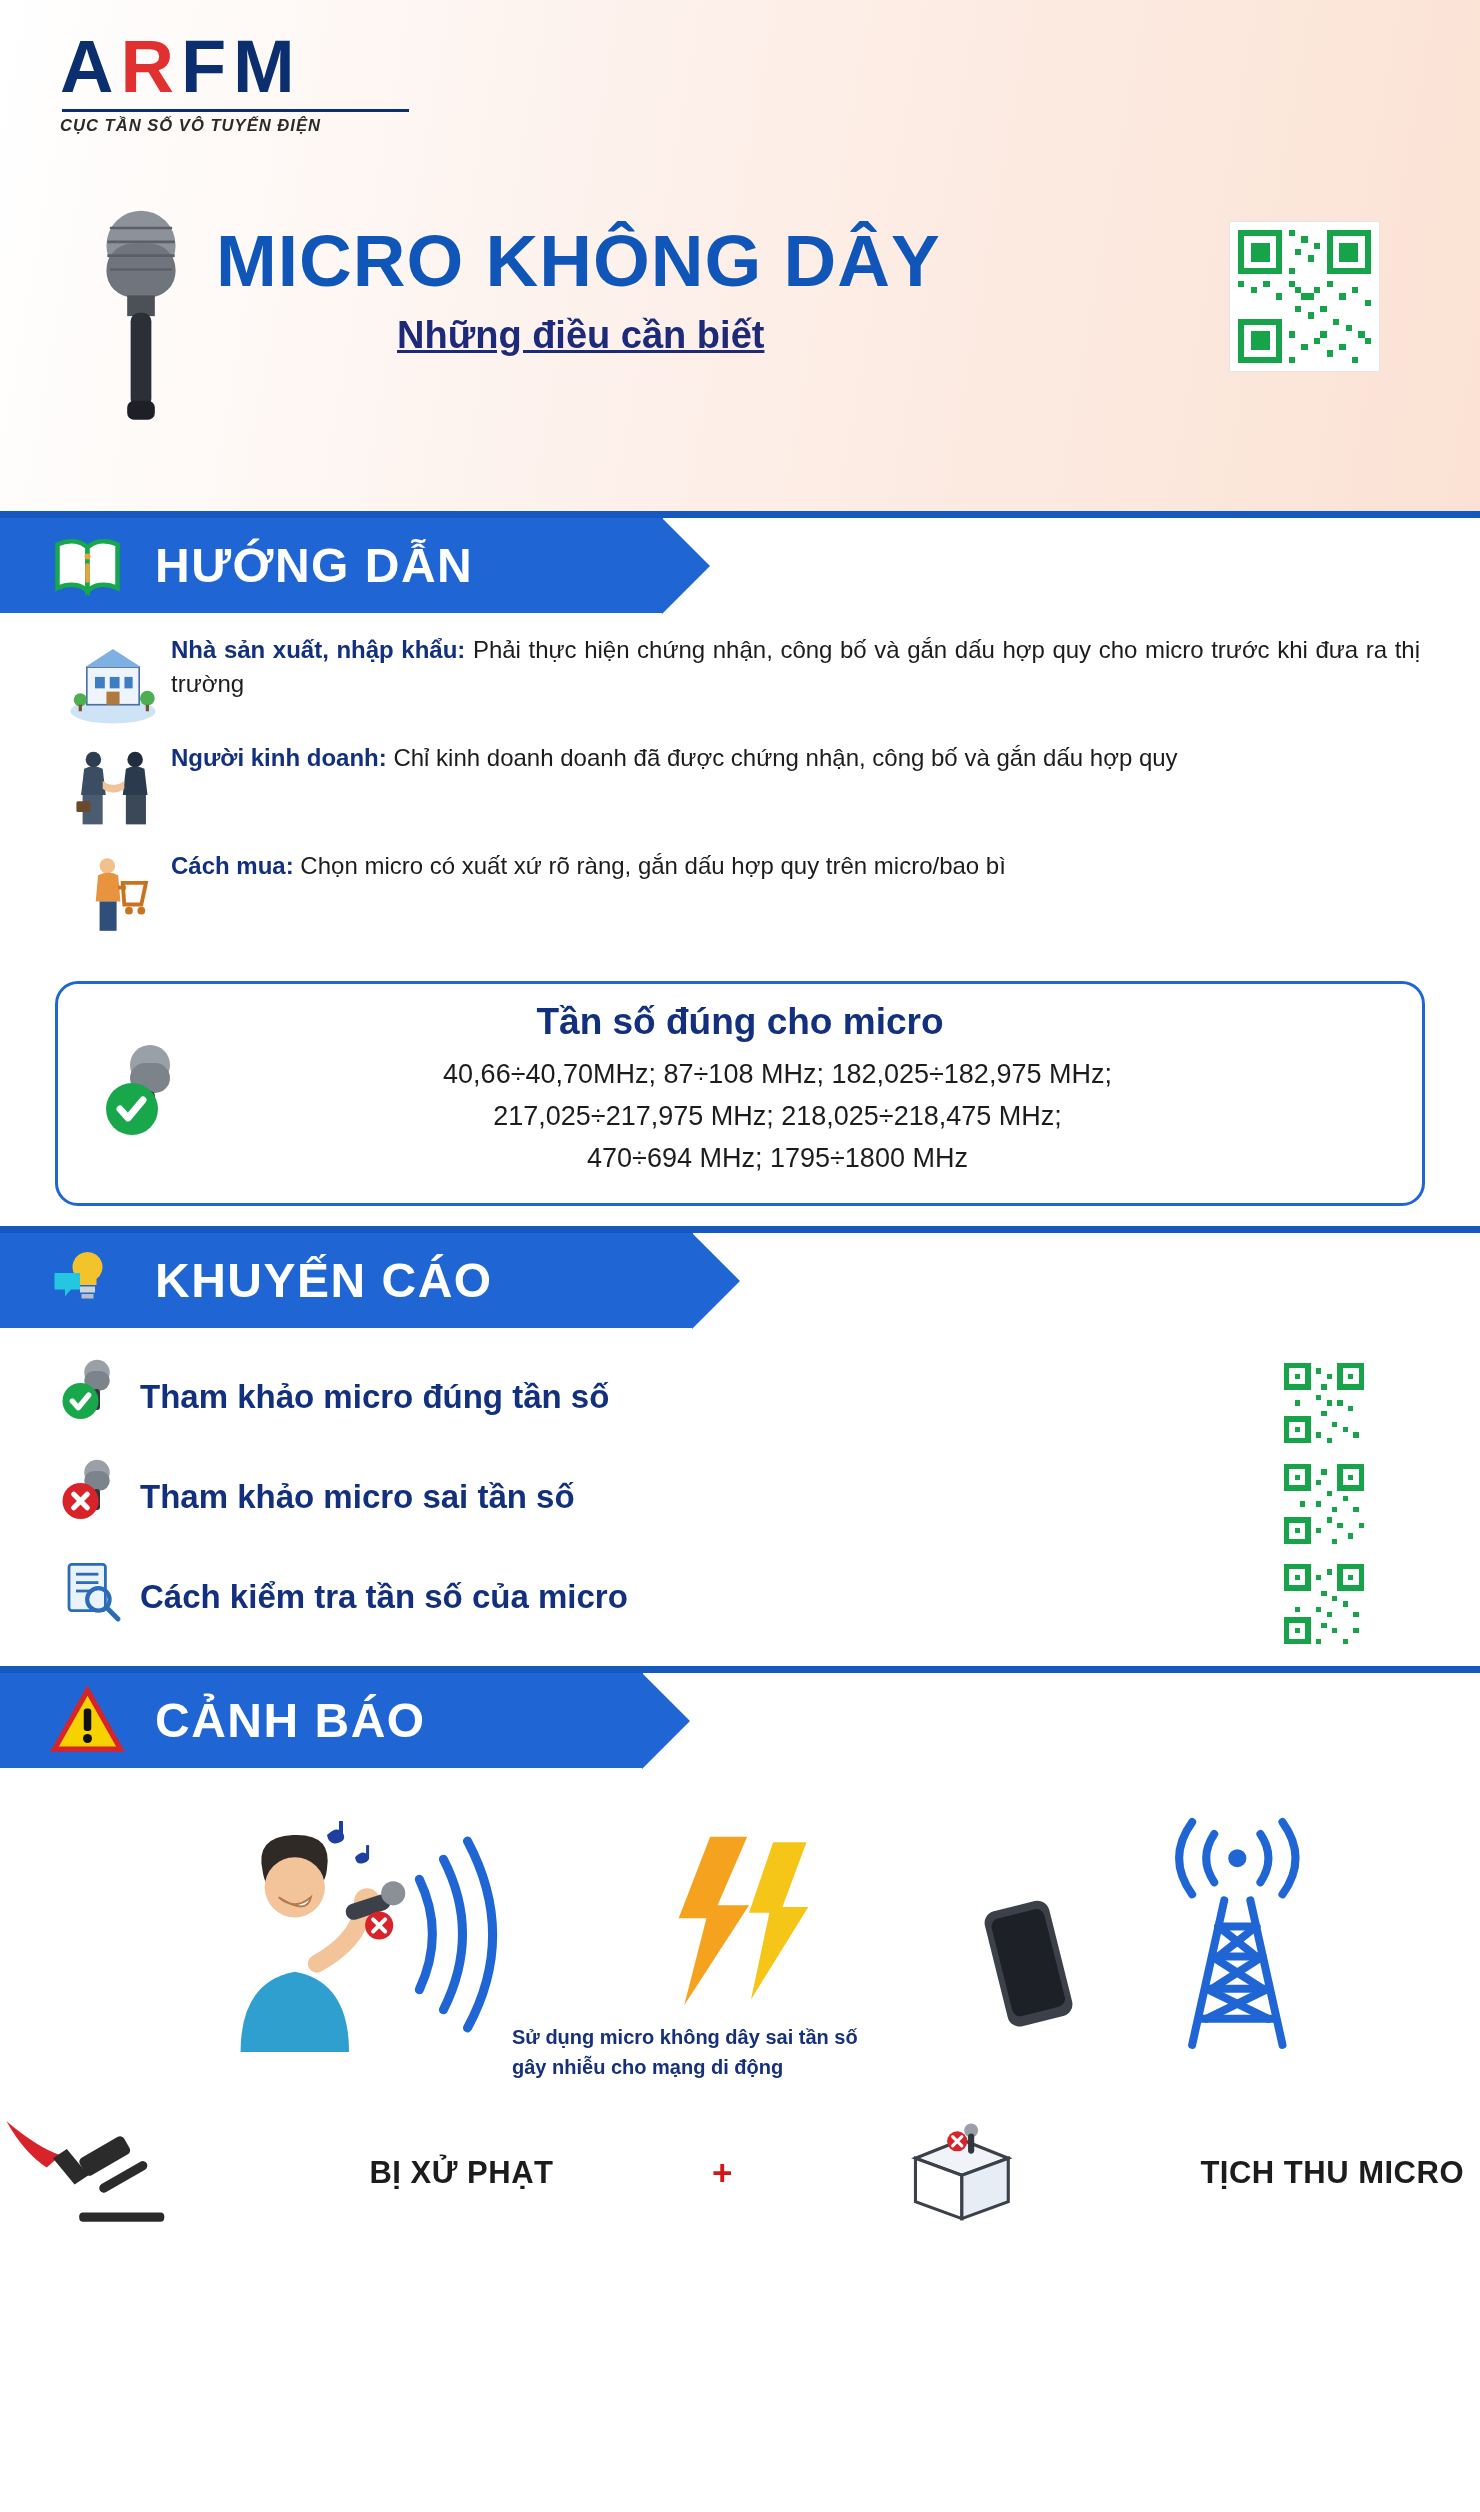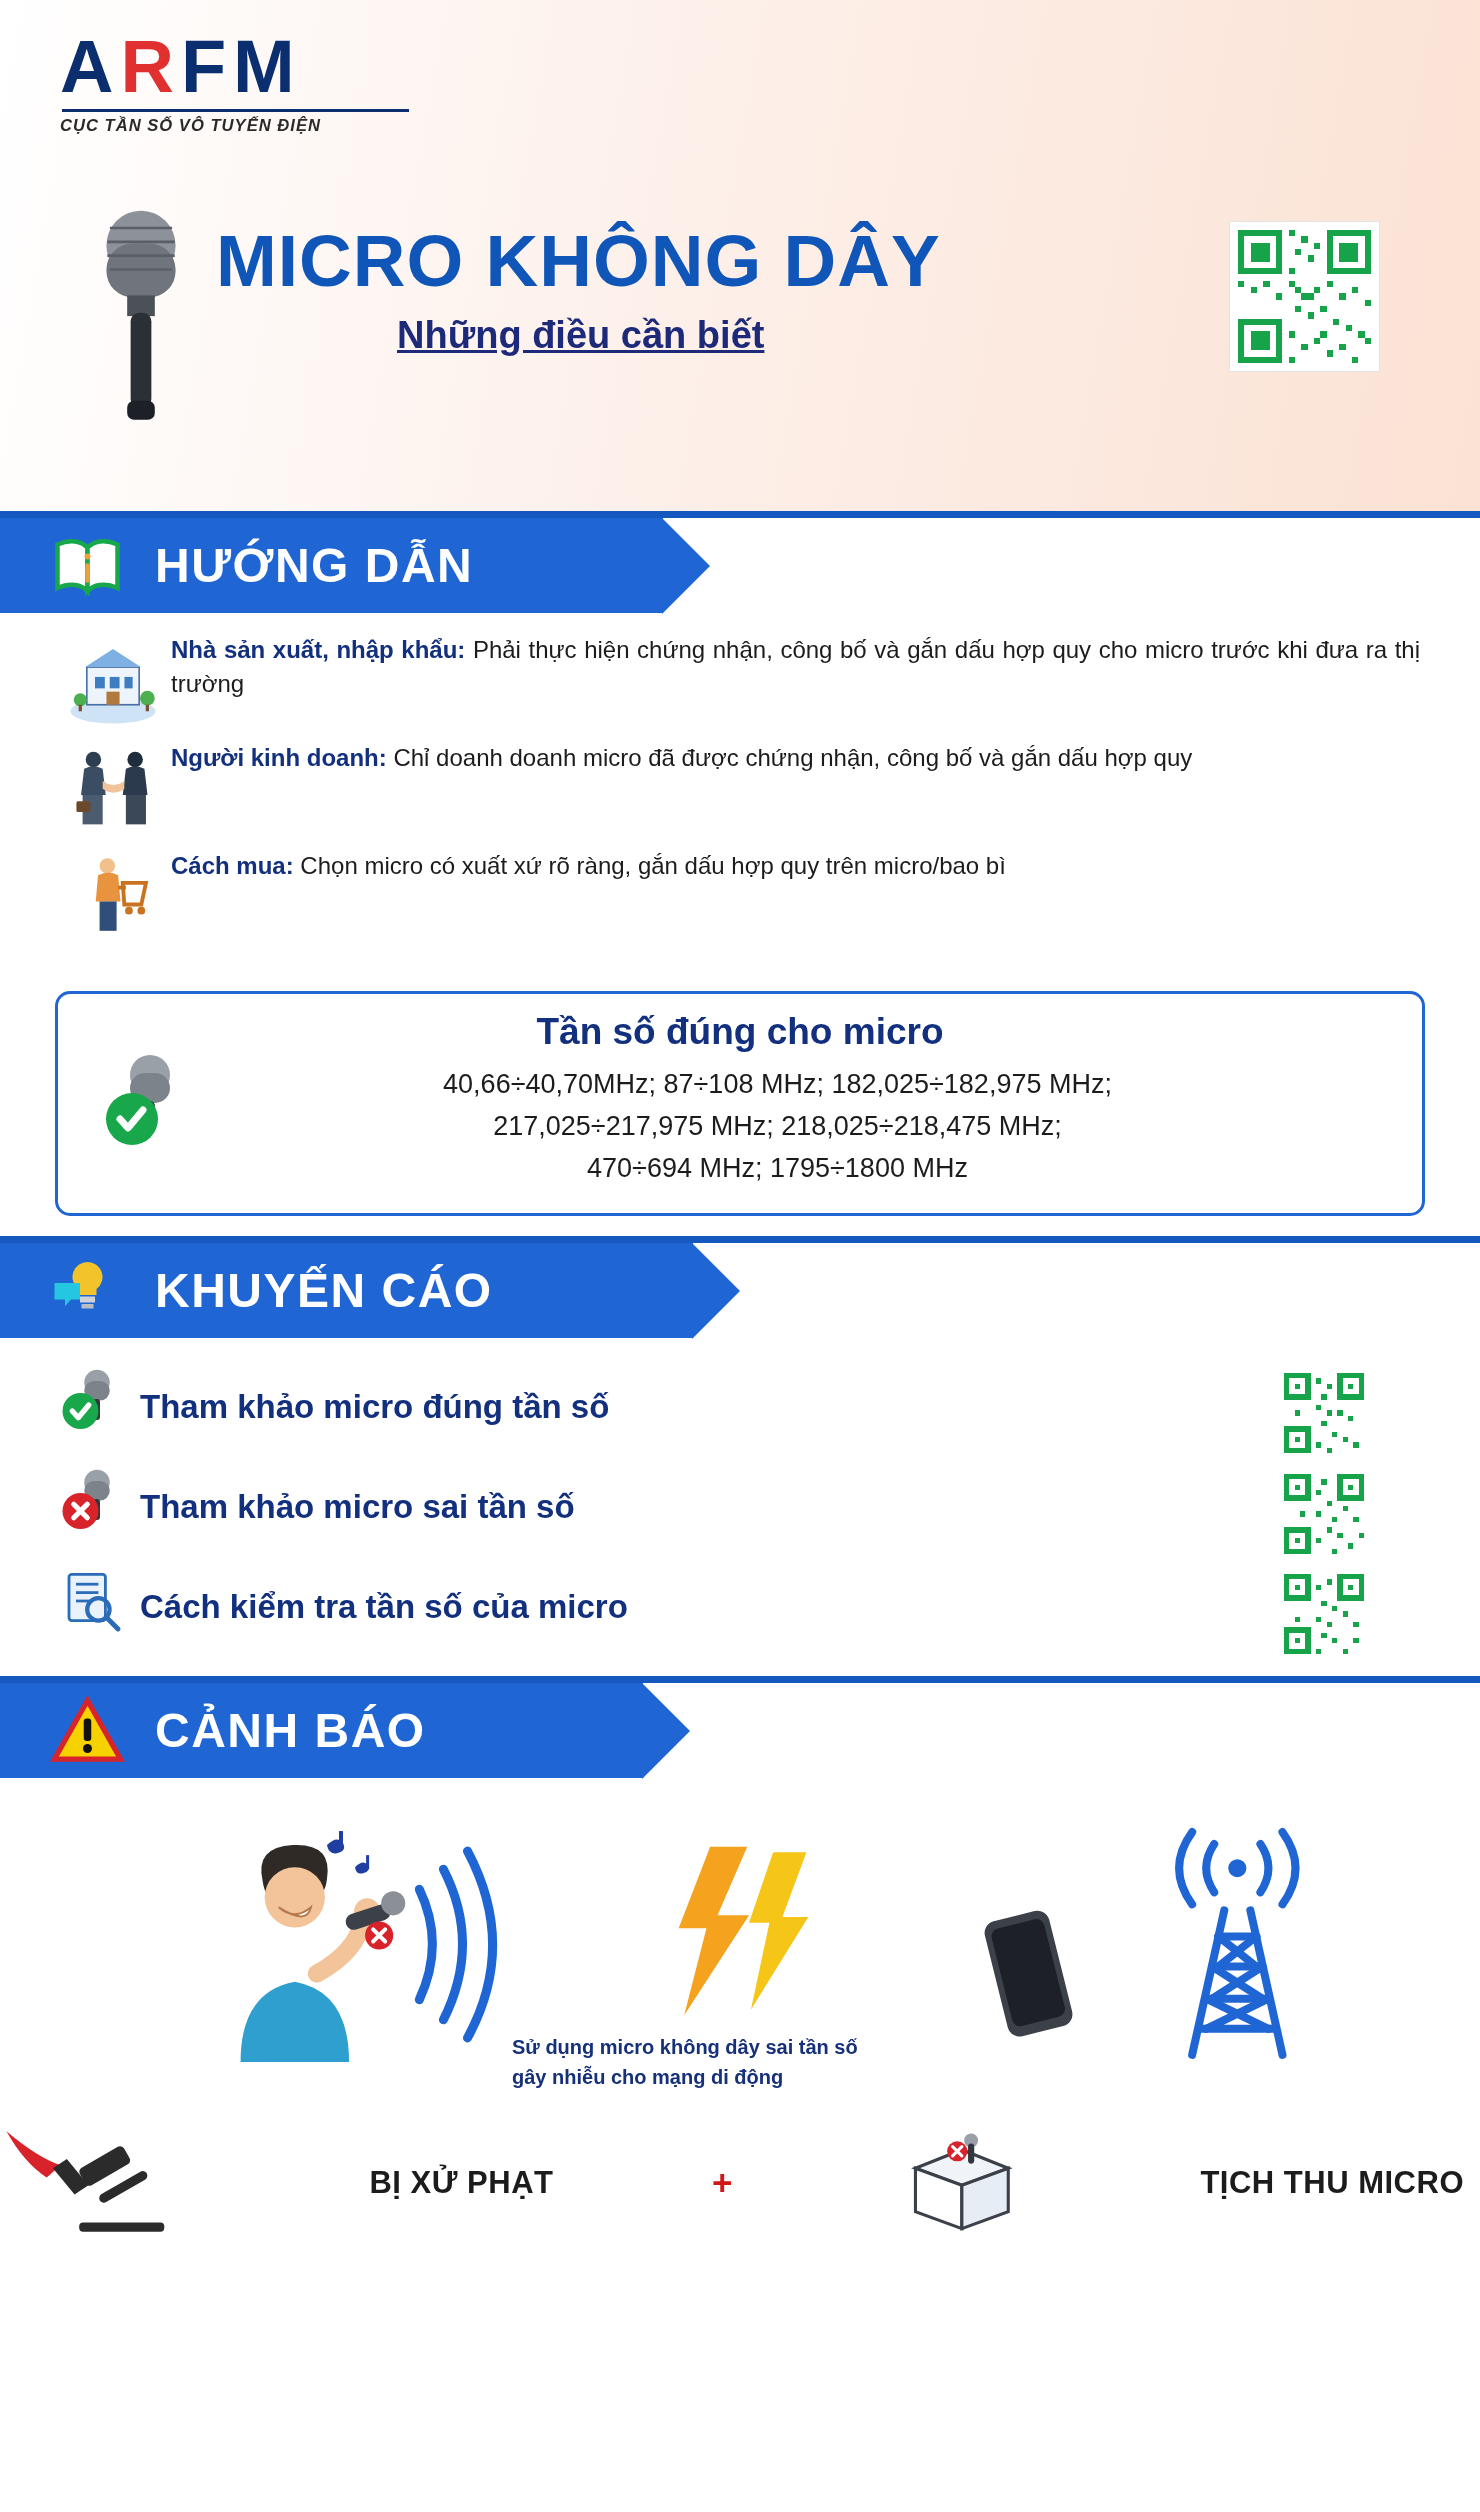--- a/index.html
+++ b/index.html
@@ -152,23 +152,23 @@
     font-size: 24px;
     line-height: 1.42;
     color: #1c1c1c;
     text-align: justify;
     padding-right: 5px;
   }
   .guide-text b { color: #12307e; }
 
   
   .freq-box {
-    margin: 24px 55px 20px 55px;
+    margin: 14px 55px 20px 55px;
     border: 3.5px solid #1f66d4;
-    border-radius: 15px;
+    border-radius: 23px;
     padding: 17px 30px 23px 30px;
     position: relative;
     background: #ffffff;
   }
   .freq-title {
     text-align: center;
     font-size: 37px;
     font-weight: bold;
     color: #12307e;
     margin-bottom: 11px;
@@ -379,21 +379,21 @@
             <path d="M22 32 q12 -6 24 0 l4 34 -32 0 Z" fill="#3a4d63"></path>
             <circle cx="88" cy="20" r="10" fill="#1f2d3d"></circle>
             <path d="M76 32 q12 -6 24 0 l4 34 -32 0 Z" fill="#2b3a4c"></path>
             <rect x="20" y="66" width="26" height="38" fill="#4b5c70"></rect>
             <rect x="76" y="66" width="26" height="38" fill="#3a4858"></rect>
             <path d="M46 48 q14 10 28 0 l0 10 q-14 10 -28 0 Z" fill="#f0c39a"></path>
             <rect x="12" y="74" width="18" height="14" rx="2" fill="#6b4a2b"></rect>
           </svg>
         </div>
         <div class="guide-text">
-          <b>Người kinh doanh:</b><span> Chỉ doanh doanh micro đã được chứng nhận, công bố và gắn dấu hợp quy</span>
+          <b>Người kinh doanh:</b><span> Chỉ kinh doanh doanh đã được chứng nhận, công bố và gắn dấu hợp quy</span>
         </div>
       </div>
 
       <div class="guide-row">
         <div class="guide-ico">
           <svg viewBox="0 0 120 110" width="95" height="85">
             <circle cx="52" cy="18" r="10" fill="#f2c08a"></circle>
             <path d="M40 30 q14 -6 26 0 l3 34 -32 0 Z" fill="#e8943f"></path>
             <rect x="42" y="64" width="22" height="38" fill="#2f4f7a"></rect>
             <path d="M72 40 l30 0 -6 28 -22 0 Z" fill="none" stroke="#c9721f" stroke-width="5"></path>

